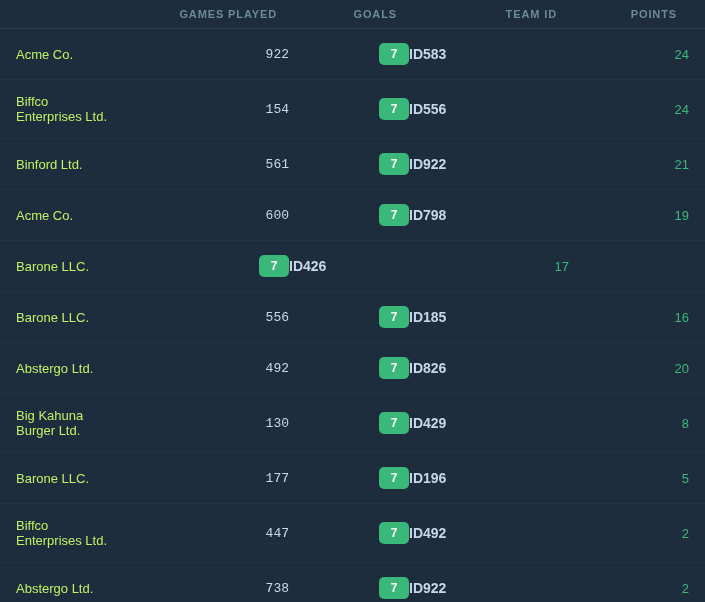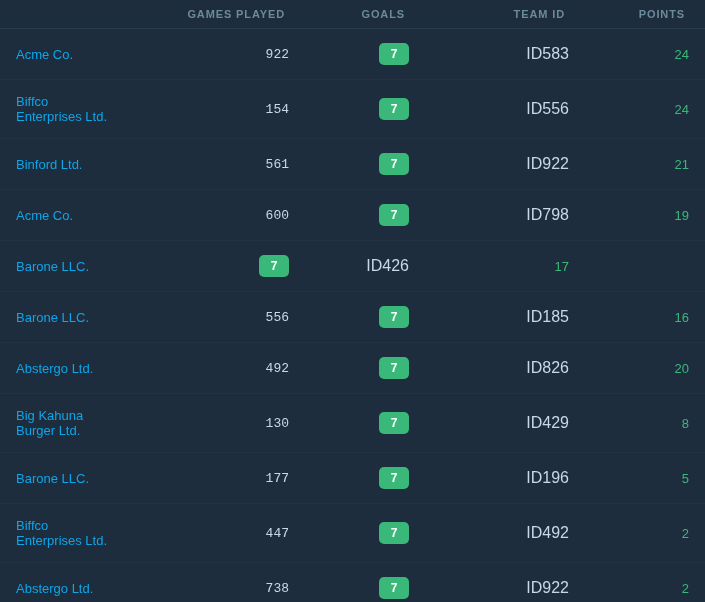--- a/index.html
+++ b/index.html
@@ -16,21 +16,21 @@
       min-height: 602px;
     }
 
     .table-container {
       width: 705px;
     }
 
     .table-header {
       display: grid;
       grid-template-columns: 1fr 180px 120px 160px 120px;
-      padding: 8px 20px;
+      padding: 8px 28px;
       border-bottom: 1px solid #2a3d50;
     }
 
     .table-header .col-label {
       font-size: 11px;
       font-weight: 600;
       letter-spacing: 0.08em;
       color: #6b8a9a;
       text-align: right;
     }
@@ -42,21 +42,21 @@
     .table-row {
       display: grid;
       grid-template-columns: 1fr 180px 120px 160px 120px;
       padding: 14px 16px;
       border-bottom: 1px solid #243344;
       align-items: center;
     }
 
     .cell-name {
       font-size: 13px;
-      color: #0ea5e9;
+      color: #bef264;
       text-align: left;
     }
 
     .cell-games {
       font-size: 13px;
       color: #c8d8e8;
       text-align: right;
       font-family: Liberation Mono, monospace;
     }
 
@@ -73,23 +73,24 @@
       font-weight: 700;
       border-radius: 5px;
       width: 30px;
       height: 22px;
       display: flex;
       align-items: center;
       justify-content: center;
     }
 
     .cell-team-id {
-      font-size: 16px;
+      font-size: 14px;
       color: #c8d8e8;
-      text-align: right;
+      text-align: left;
+      font-weight: bold;
     }
 
     .cell-points {
       font-size: 13px;
       color: #3ab87a;
       text-align: right;
       font-weight: 500;
     }
   </style>
 </head>

